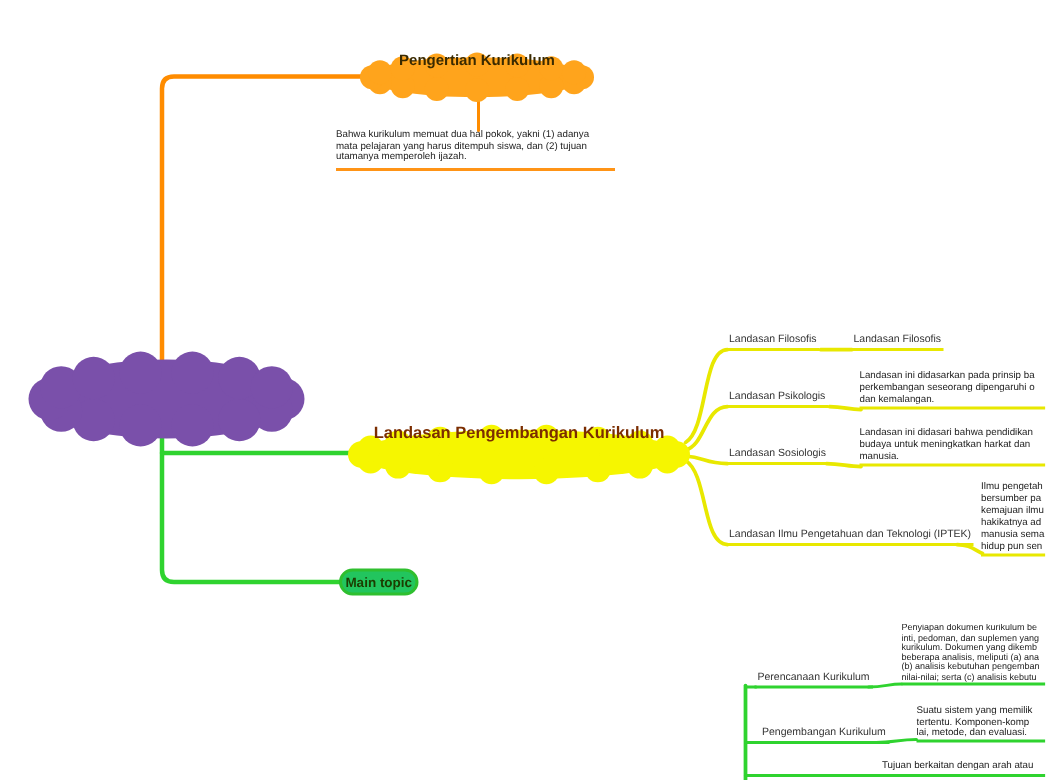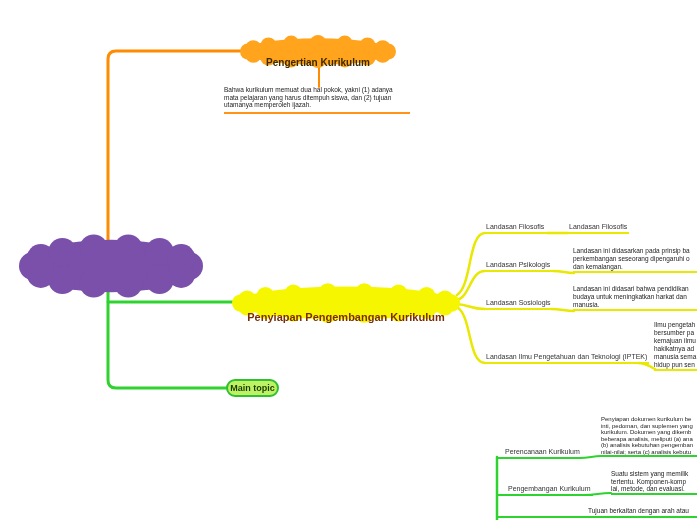--- a/index.html
+++ b/index.html
@@ -1,31 +1,31 @@
 <!DOCTYPE html>
 <html><head>
 <meta charset="utf-8">
 <style>
   * { margin:0; padding:0; box-sizing:border-box; }
   html,body { background:#ffffff; font-family:"Liberation Sans", sans-serif; }
   #stage { position:relative; width:697px; height:520px; background:#ffffff; overflow:hidden; }
   #lines { position:absolute; left:0; top:0; width:697px; height:520px; z-index:1; }
-  .cloud { position:absolute; z-index:2; display:flex; align-items:flex-end; justify-content:center; text-align:center; }
+  .cloud { position:absolute; z-index:2; display:flex; align-items:flex-start; justify-content:center; text-align:center; }
   .cloud-svg { position:absolute; left:0; top:0; width:100%; height:100%; overflow:visible; }
   .cloud .lbl { position:relative; z-index:1; font-weight:bold; }
   .leaf { position:absolute; z-index:2; font-size:7px; color:#333; line-height:8px; padding:0 2px 1px 2px;
           border-bottom:2px solid; white-space:nowrap; }
   .note { position:absolute; z-index:2; font-size:6.5px; color:#222; line-height:8px; white-space:pre;
           overflow:hidden; border-bottom:2px solid; }
   .tight { font-size:6px; line-height:6.5px; }
   .b-y { border-color:#e8e800; }
   .b-g { border-color:#2fd32f; }
   .b-o { border-color:#ff9416; }
   #main-topic { position:absolute; z-index:2; left:226px; top:379px; width:53px; height:18px;
-                background:#bef264; border:2px solid #2fbf2f; border-radius:9px;
+                background:#22c55e; border:2px solid #2fbf2f; border-radius:9px;
                 display:flex; align-items:center; justify-content:center;
                 font-size:9px; font-weight:bold; color:#1c3d00; }
 </style>
 </head>
 <body>
 
 <div id="stage">
 
   <svg id="lines" viewBox="0 0 697 520" fill="none" stroke-linecap="round">
 
@@ -114,21 +114,21 @@
         <circle cx="8.8" cy="20.0" r="8.8" fill="#f6f600"></circle>
         <circle cx="15.1" cy="16.2" r="8.8" fill="#f6f600"></circle>
         <circle cx="33.4" cy="12.8" r="8.8" fill="#f6f600"></circle>
         <circle cx="61.4" cy="10.3" r="8.8" fill="#f6f600"></circle>
         <circle cx="95.7" cy="9.0" r="8.8" fill="#f6f600"></circle>
         <circle cx="132.3" cy="9.0" r="8.8" fill="#f6f600"></circle>
         <circle cx="166.6" cy="10.3" r="8.8" fill="#f6f600"></circle>
         <circle cx="194.6" cy="12.8" r="8.8" fill="#f6f600"></circle>
         <circle cx="212.9" cy="16.2" r="8.8" fill="#f6f600"></circle>
       </svg>
-    <span class="lbl" style="font-size:11px; color:#7b2d00; white-space:nowrap;">Penyiapan Pengembangan Kurikulum</span>
+    <span class="lbl" style="font-size:11px; color:#7b2d00; white-space:nowrap;">Landasan Pengembangan Kurikulum</span>
   </div>
 
   <div id="main-topic">
     <span>Main topic</span>
   </div>
 
   <div class="leaf b-y" style="left:484px; top:223px;">Landasan Filosofis</div>
   <div class="leaf b-y" style="left:567px; top:223px;">Landasan Filosofis</div>
 
   <div class="leaf b-y" style="left:484px; top:261px;">Landasan Psikologis</div>

